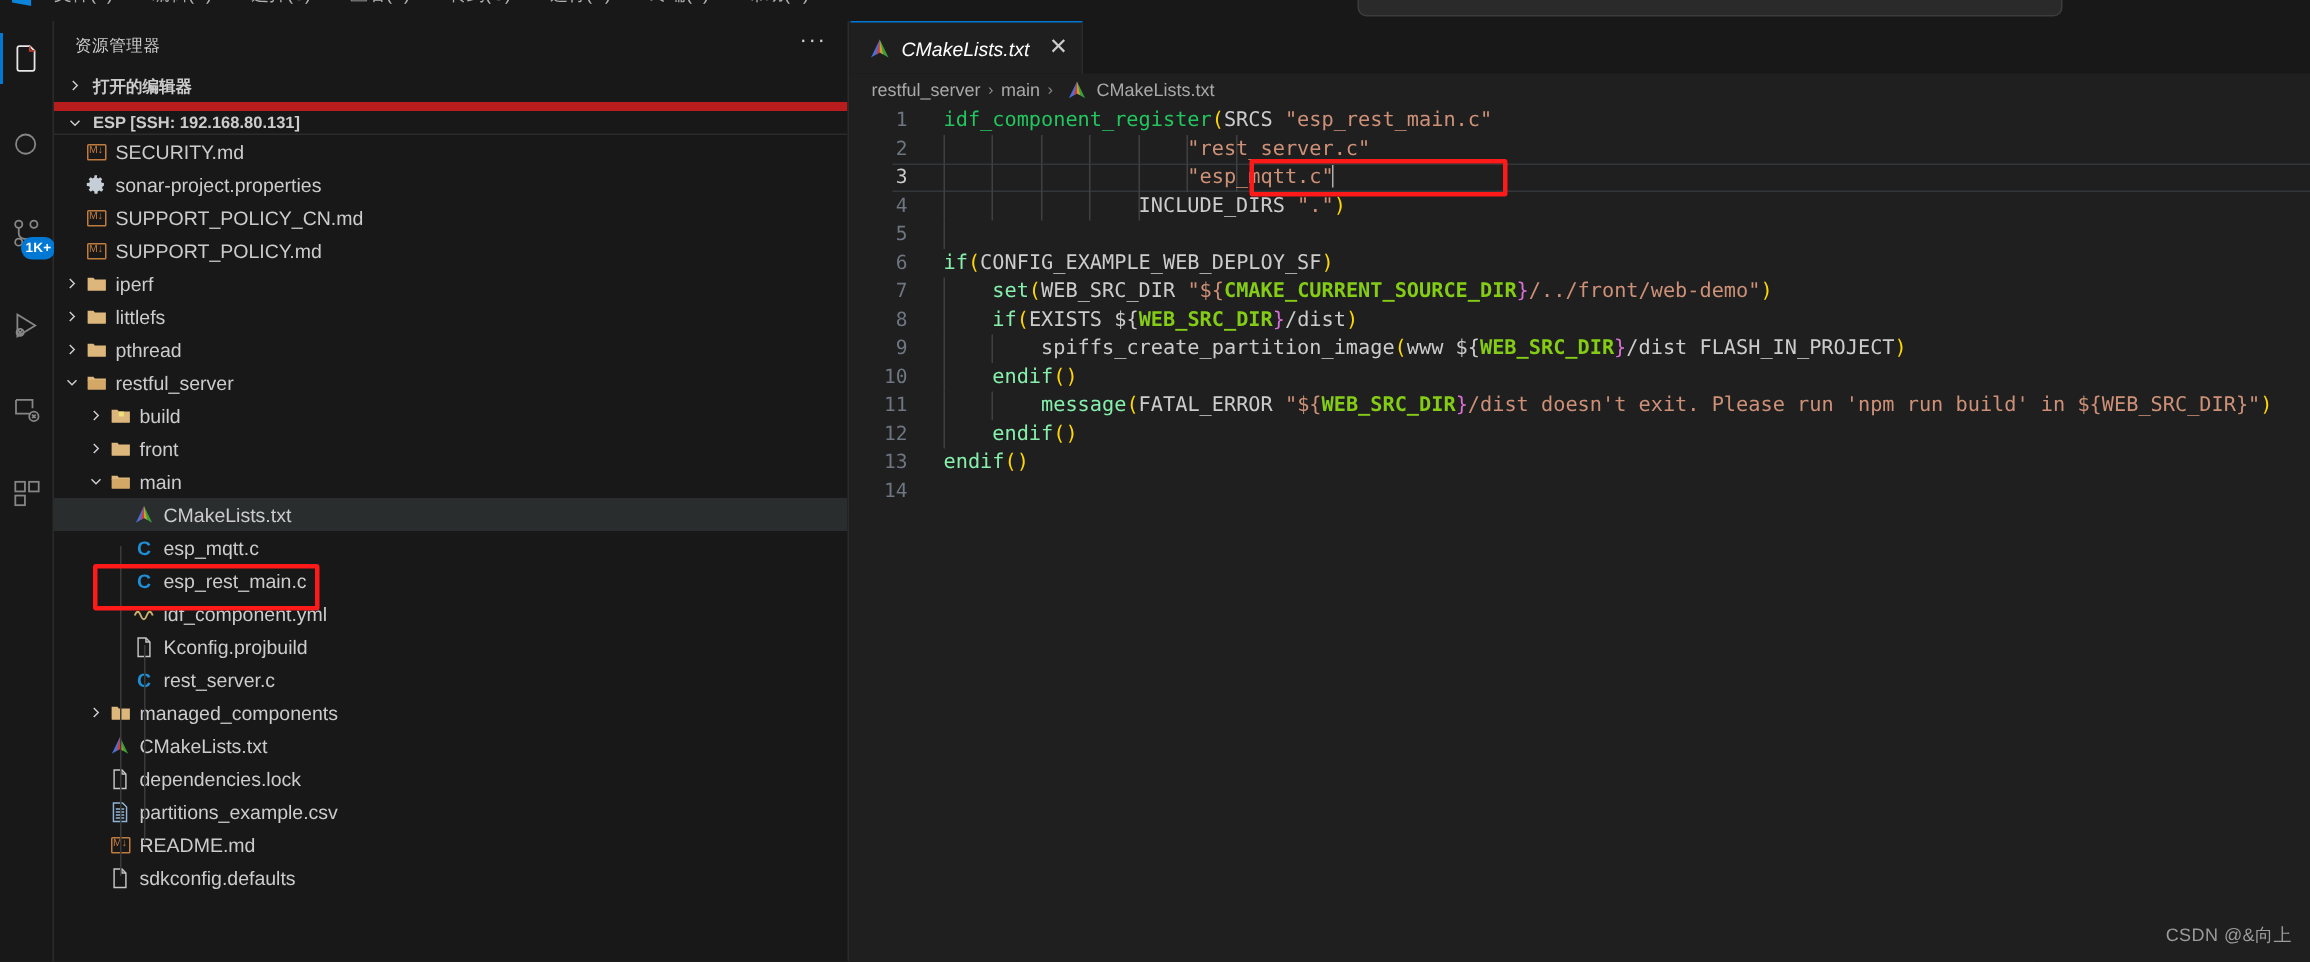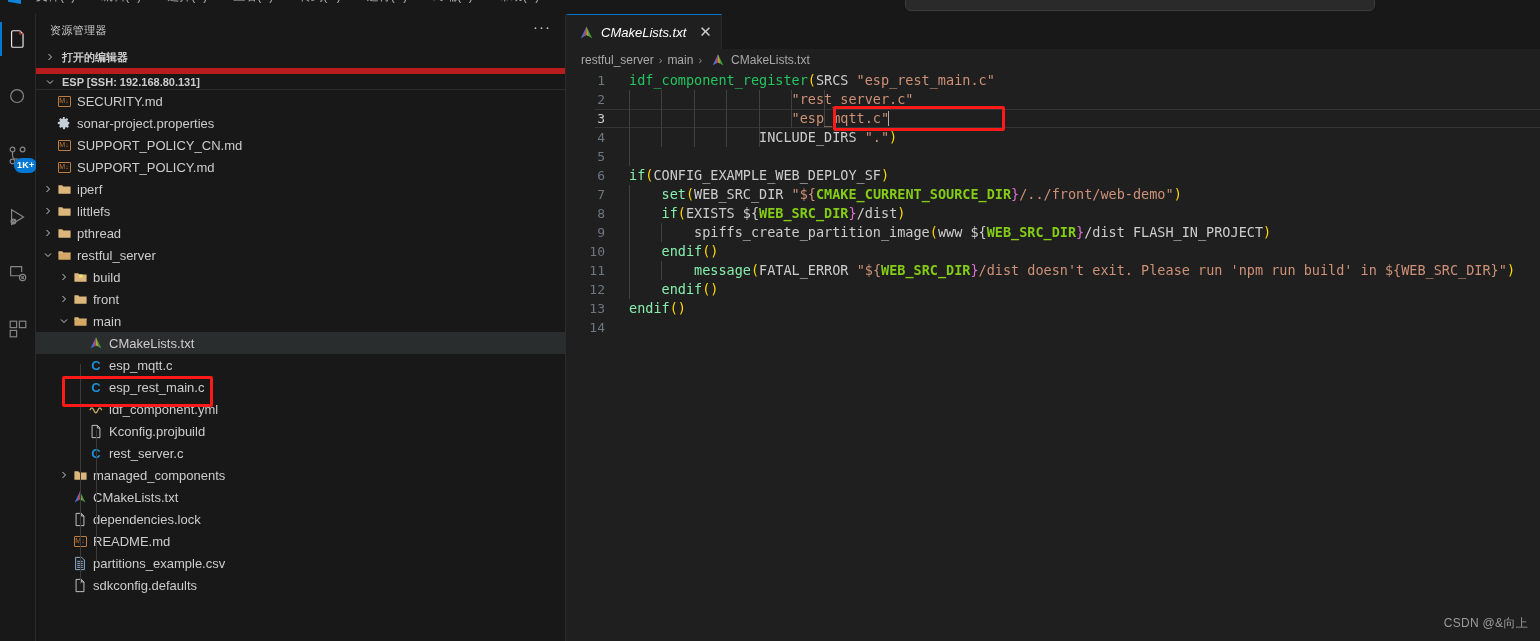--- a/index.html
+++ b/index.html
@@ -555,38 +555,38 @@
         <span class="label">dependencies.lock</span>
       </div>
       <div class="row">
         <span style="display:inline-block;width:20px"></span>
         <span class="tw empty">
           <svg width="12" height="12" viewBox="0 0 16 16" fill="none" stroke="#cccccc" stroke-width="1.3">
             <path d="M6 4l4 4-4 4"></path>
           </svg>
         </span>
         <span class="icon">
-          <span class="mdbox">M↓</span>
-        </span>
-        <span class="label">README.md</span>
-      </div>
-      <div class="row">
-        <span style="display:inline-block;width:20px"></span>
-        <span class="tw empty">
-          <svg width="12" height="12" viewBox="0 0 16 16" fill="none" stroke="#cccccc" stroke-width="1.3">
-            <path d="M6 4l4 4-4 4"></path>
-          </svg>
-        </span>
-        <span class="icon">
           <svg width="14" height="15" viewBox="0 0 16 17" fill="none" stroke="#8fb4d6" stroke-width="1.1">
             <path d="M3 1.5h7l3 3v11H3z"></path>
             <path d="M4.8 6h6.4M4.8 8.3h6.4M4.8 10.6h6.4M4.8 12.9h6.4"></path>
           </svg>
         </span>
         <span class="label">partitions_example.csv</span>
+      </div>
+      <div class="row">
+        <span style="display:inline-block;width:20px"></span>
+        <span class="tw empty">
+          <svg width="12" height="12" viewBox="0 0 16 16" fill="none" stroke="#cccccc" stroke-width="1.3">
+            <path d="M6 4l4 4-4 4"></path>
+          </svg>
+        </span>
+        <span class="icon">
+          <span class="mdbox">M↓</span>
+        </span>
+        <span class="label">README.md</span>
       </div>
       <div class="row">
         <span style="display:inline-block;width:20px"></span>
         <span class="tw empty">
           <svg width="12" height="12" viewBox="0 0 16 16" fill="none" stroke="#cccccc" stroke-width="1.3">
             <path d="M6 4l4 4-4 4"></path>
           </svg>
         </span>
         <span class="icon">
           <svg width="14" height="15" viewBox="0 0 16 17" fill="none" stroke="#c5c5c5" stroke-width="1.1">

